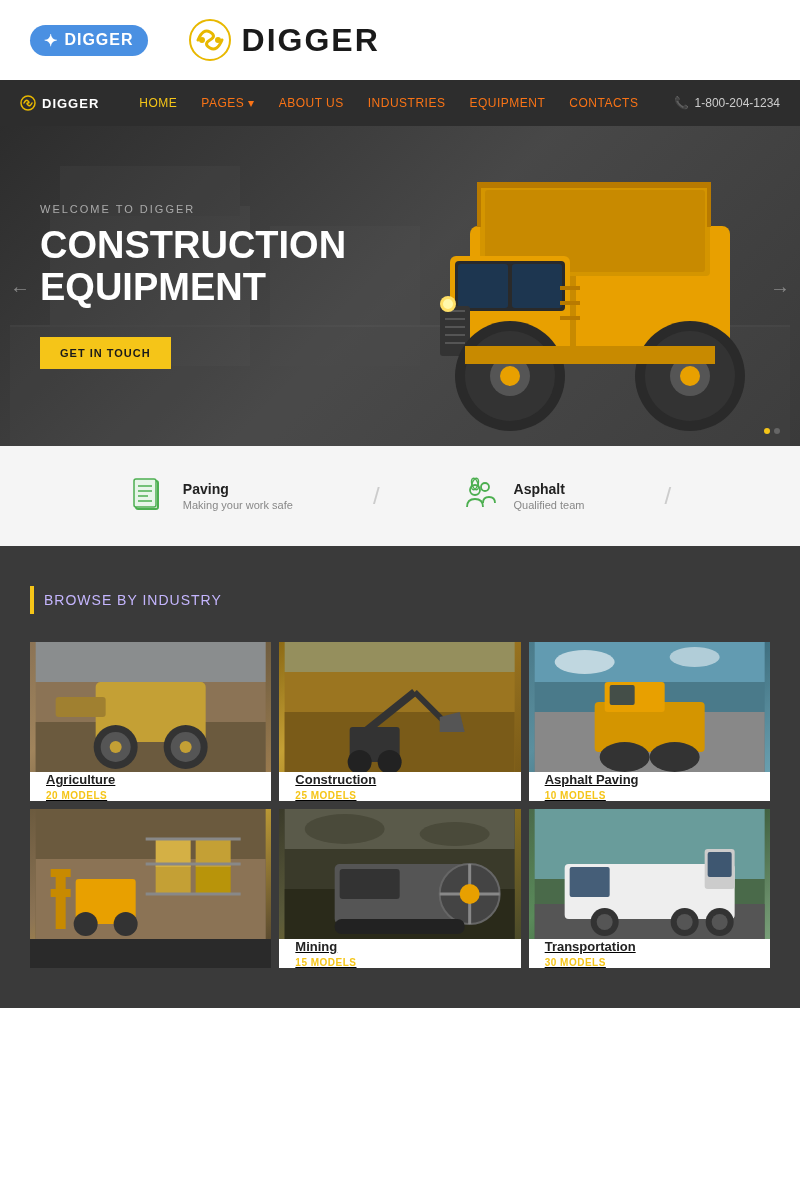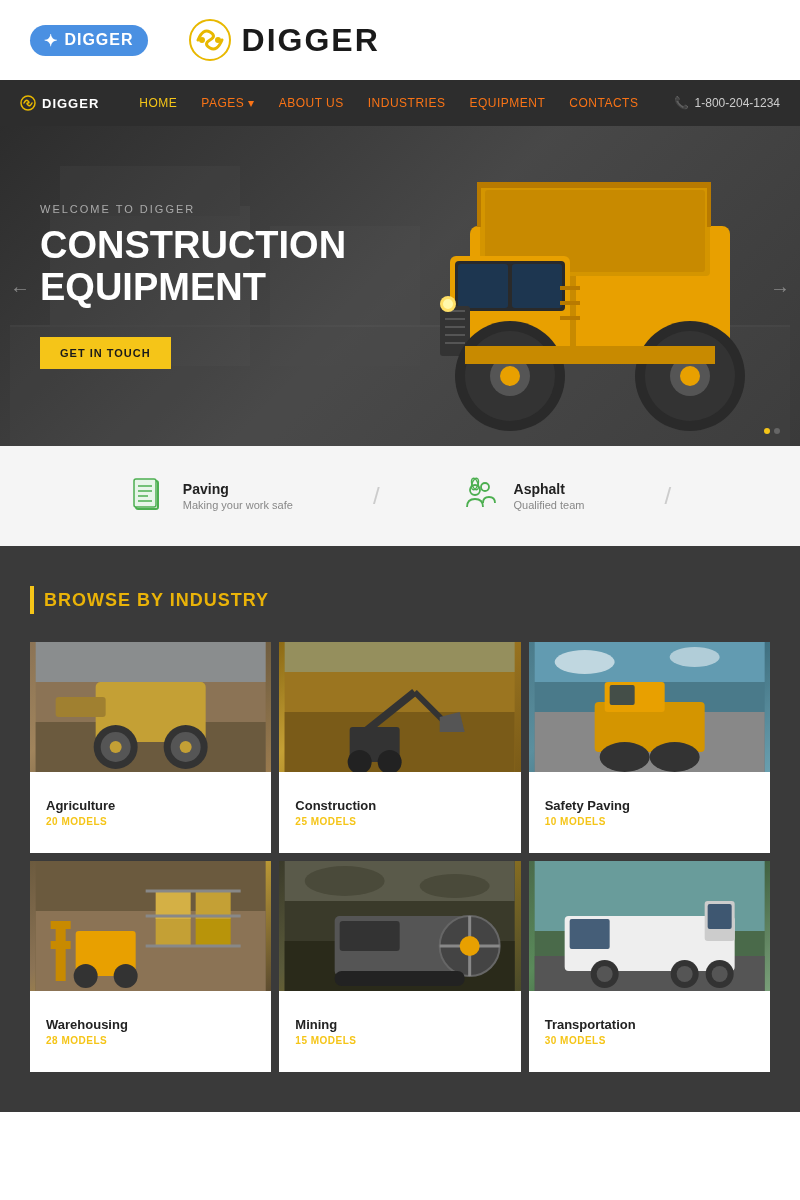--- a/index.html
+++ b/index.html
@@ -232,23 +232,23 @@
       align-items: center;
       gap: 10px;
       flex-shrink: 0;
     }
     .browse-bar {
       width: 4px;
       height: 28px;
       background: #f5c518;
     }
     .browse-title {
-      color: #eab308;
-      font-size: 18px;
-      font-weight: 700;
+      color: #c4b5fd;
+      font-size: 14px;
+      font-weight: 400;
       text-transform: uppercase;
       letter-spacing: 1px;
     }
     .browse-desc {
       color: #aaa;
       font-size: 11px;
       line-height: 1.6;
       max-width: 300px;
       padding-top: 4px;
     }
@@ -312,22 +312,23 @@
       display: flex;
       align-items: center;
       justify-content: center;
       overflow: hidden;
     }
     .industry-card-img-placeholder {
       width: 100%;
       height: 130px;
     }
     .industry-card-body {
-      padding: 26px 16px;
+      padding: 0 16px;
       background: #fff;
+      text-decoration: underline;
     }
     .industry-card-name {
       font-size: 13px;
       font-weight: bold;
       color: #222;
       margin-bottom: 3px;
     }
     .industry-card-models {
       font-size: 10px;
       color: #f5c518;
@@ -562,21 +563,21 @@
           <rect x="70" y="40" width="60" height="30" rx="3" fill="#E8A000"></rect>
           <rect x="75" y="43" width="25" height="20" rx="2" fill="#1a3a5a" opacity="0.8"></rect>
 
           <rect x="0" y="0" width="230" height="40" fill="#87CEEB" opacity="0.4"></rect>
 
           <ellipse cx="50" cy="20" rx="30" ry="12" fill="#fff" opacity="0.6"></ellipse>
           <ellipse cx="160" cy="15" rx="25" ry="10" fill="#fff" opacity="0.5"></ellipse>
         </svg>
       </div>
       <div class="industry-card-body">
-        <div class="industry-card-name">Safety Paving</div>
+        <div class="industry-card-name">Asphalt Paving</div>
         <div class="industry-card-models">10 MODELS</div>
       </div>
     </div>
 
     <div class="industry-card">
       <div class="industry-card-img-placeholder img-warehousing">
         <svg width="100%" height="130" viewBox="0 0 230 130">
           <rect width="230" height="130" fill="#6B5A3E"></rect>
 
           <rect x="0" y="50" width="230" height="80" fill="#8B7355"></rect>
@@ -590,24 +591,20 @@
 
           <rect x="120" y="55" width="35" height="30" fill="#C4A035"></rect>
           <rect x="160" y="55" width="35" height="30" fill="#B8940A"></rect>
           <rect x="120" y="30" width="35" height="28" fill="#D4B045"></rect>
           <rect x="160" y="30" width="35" height="28" fill="#C4A035"></rect>
 
           <line x1="110" y1="55" x2="205" y2="55" stroke="#888" stroke-width="3"></line>
           <line x1="110" y1="30" x2="205" y2="30" stroke="#888" stroke-width="3"></line>
           <line x1="110" y1="85" x2="205" y2="85" stroke="#888" stroke-width="3"></line>
         </svg>
-      </div>
-      <div class="industry-card-body">
-        <div class="industry-card-name">Warehousing</div>
-        <div class="industry-card-models">28 MODELS</div>
       </div>
     </div>
 
     <div class="industry-card">
       <div class="industry-card-img-placeholder img-mining">
         <svg width="100%" height="130" viewBox="0 0 230 130">
           <rect width="230" height="130" fill="#3a3a2a"></rect>
           <rect x="0" y="80" width="230" height="50" fill="#2a2a1a"></rect>
 
           <rect x="50" y="55" width="130" height="60" rx="5" fill="#555"></rect>

